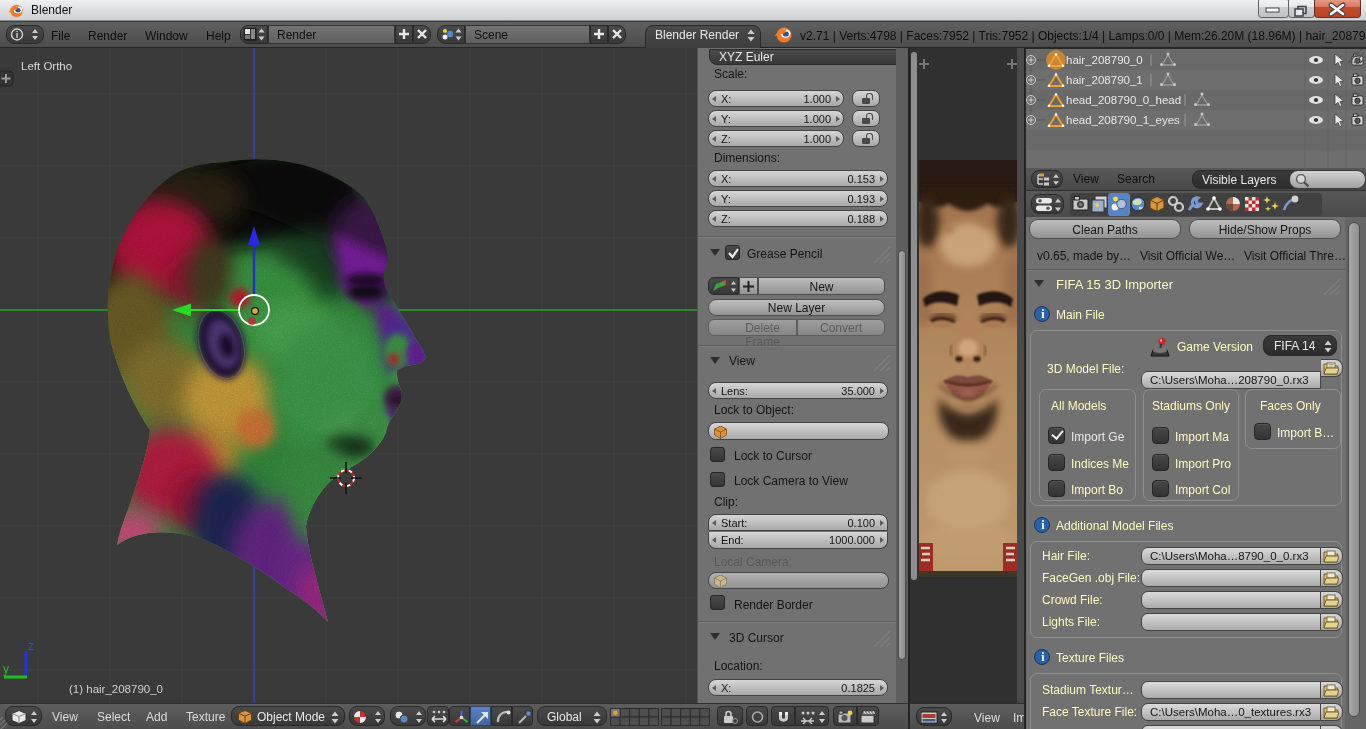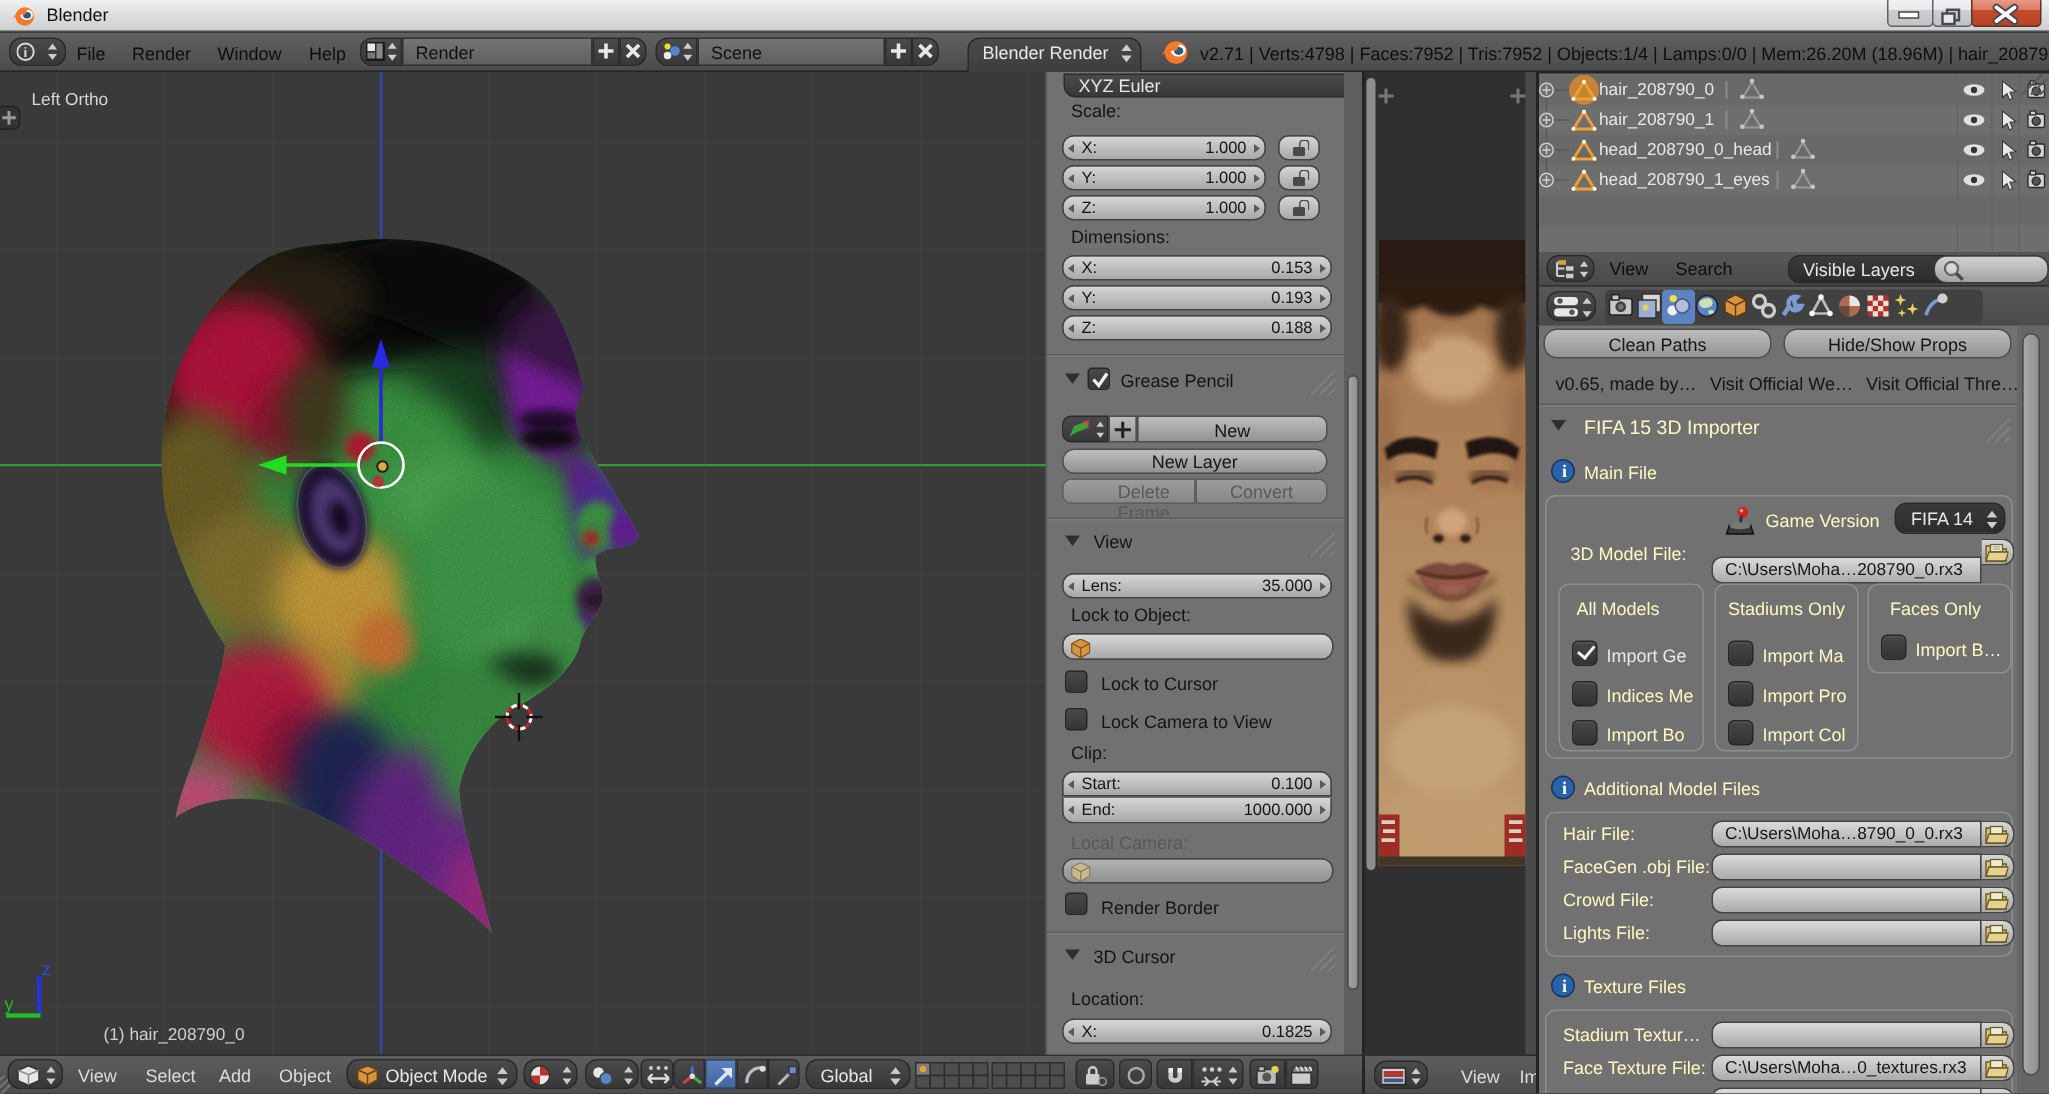--- a/index.html
+++ b/index.html
@@ -295,21 +295,21 @@
   <div class="dbtn" style="left:5px;top:2px;width:37px;height:20px;">
     <svg class="abs" style="left:5px;top:3px" width="28" height="14" viewBox="0 0 28 14">
       <path d="M8,0.5 L15,3.5 L15,10.5 L8,13.5 L1,10.5 L1,3.5 Z" fill="#e8e8e8" stroke="#333"></path>
       <path d="M1,3.5 L8,6.5 L15,3.5 M8,6.5 V13.5" stroke="#888" fill="none"></path>
       <path d="M23 1 l3 4 h-6 z M23 13 l3 -4 h-6 z" fill="#ccc"></path>
     </svg>
   </div>
   <div class="wlab" style="left:52px;top:6px;color:#dcdcdc">View</div>
   <div class="wlab" style="left:97px;top:6px;color:#dcdcdc">Select</div>
   <div class="wlab" style="left:146px;top:6px;color:#dcdcdc">Add</div>
-  <div class="wlab" style="left:186px;top:6px;color:#dcdcdc">Object</div>
+  <div class="wlab" style="left:186px;top:6px;color:#dcdcdc">Texture</div>
   <div class="dbtn" style="left:231px;top:2px;width:114px;height:20px;">
     <svg class="abs" style="left:6px;top:3px" width="14" height="14" viewBox="0 0 14 14">
       <path d="M7,0.5 L13.5,3.2 L13.5,10 L7,13.5 L0.5,10 L0.5,3.2 Z" fill="#d89440" stroke="#6a4210"></path>
       <path d="M0.5,3.2 L7,6.2 L13.5,3.2 M7,6.2 V13.5" stroke="#6a4210" fill="none"></path>
     </svg>
     <span style="position:absolute;left:25px;top:3px">Object Mode</span>
     <svg class="abs" style="right:4px;top:4px" width="10" height="13" viewBox="0 0 10 13">
       <path d="M5 0.5 l3.5 4.5 h-7 z M5 12.5 l3.5 -4.5 h-7 z" fill="#ccc"></path>
         </svg>
   </div>

